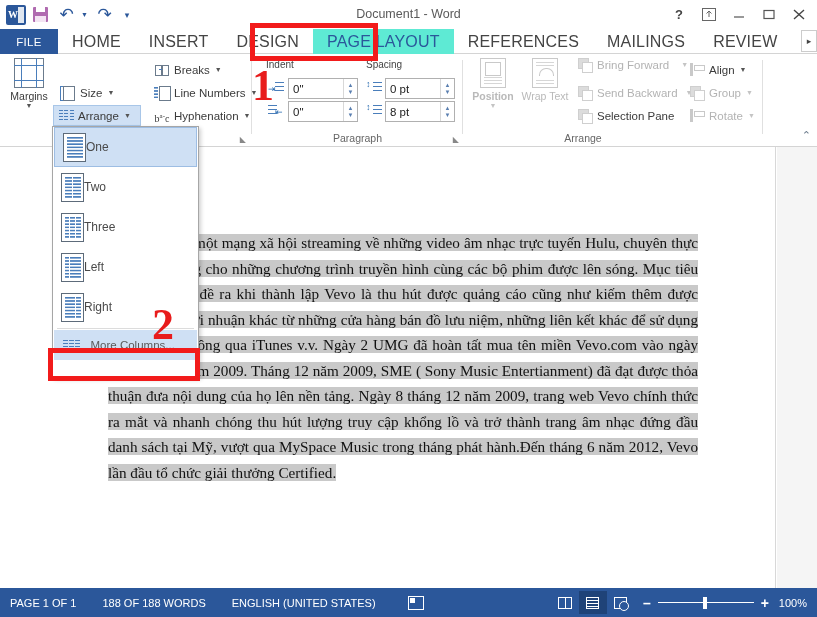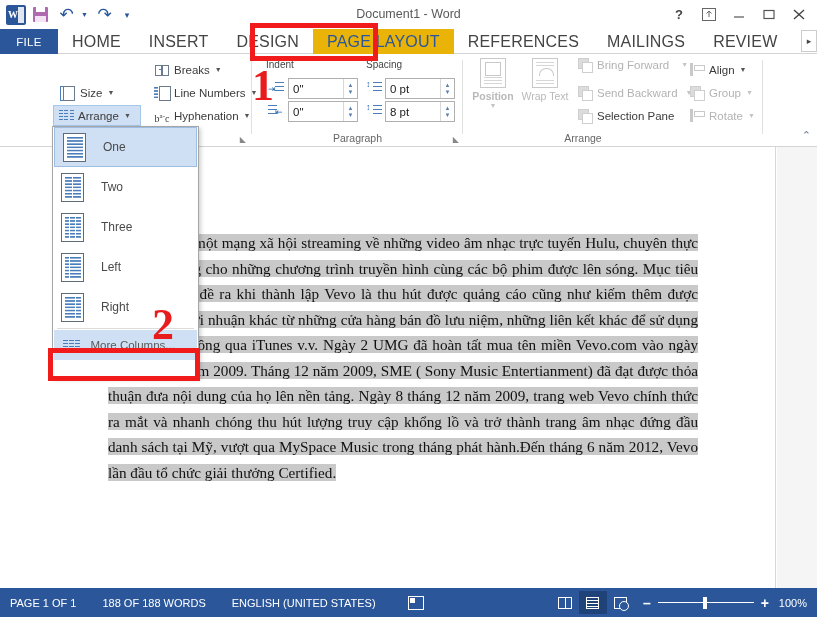--- a/index.html
+++ b/index.html
@@ -54,21 +54,21 @@
   .tab-file {
     position: absolute; left: 0; top: 0; width: 58px; height: 25px;
     background: #2b579a; color: #fff; font-size: 11.5px;
     display: flex; align-items: center; justify-content: center; letter-spacing: .3px;
   }
   .tabs { position: absolute; left: 58px; top: 0; height: 25px; display: flex; align-items: center; }
   .tab {
     height: 25px; display: flex; align-items: center; padding: 0 14px;
     font-size: 16px; color: #444; letter-spacing: .2px; cursor: default; white-space: nowrap;
   }
-  .tab.active { color: #2b579a; background: #eab308; }
+  .tab.active { color: #2b579a; background: #5eead4; }
   .signin {
     position: absolute; right: 18px; top: 17px; height: 25px; display: flex; align-items: center;
     font-size: 10px; color: #444;
   }
   .ribbon-expand {
     position: absolute; right: 0; top: 1px; width: 16px; height: 22px;
     border: 1px solid #ccc; display: flex; align-items: center; justify-content: center;
     font-size: 9px; color: #444; background: #fff;
   }
 
@@ -185,21 +185,21 @@
     position: absolute; right: 0; top: 0; width: 40px; height: 441px; background: #f5f5f5;
   }
 
   
   .dropdown {
     position: absolute; left: 52px; top: 126px; width: 147px; height: 252px;
     background: #fff; border: 1px solid #a6a6a6; box-shadow: 2px 2px 4px rgba(0,0,0,.18);
     z-index: 40;
   }
   .dd-item {
-    height: 40px; display: flex; align-items: center; padding-left: 8px; gap: 17px; cursor: default;
+    height: 40px; display: flex; align-items: center; padding-left: 8px; cursor: default;
   }
   .dd-item .lbl { font-size: 12px; color: #4a4a4a; }
   .dd-item.hi { background: #cfe0f4; border: 1px solid #9dbde3; margin: 0 1px; }
   .dd-item.hi .page-ico { outline: none; }
   .page-ico {
     width: 23px; height: 29px; border: 1.3px solid #5d6b7a; background: #fff;
     position: relative; display: flex; gap: 1.3px; padding: 3px 2.5px; flex: 0 0 23px;
   }
   .page-ico b {
     flex: 1; background: linear-gradient(#4a7ebb 0 1.3px, transparent 1.3px 3.2px) repeat-y;
@@ -314,20 +314,28 @@
       <div class="tab">DEVELOPER</div>
       <div class="tab">VIEW</div>
     </div>
     <div class="signin">Sign i</div>
     <div class="ribbon-expand">▸</div>
   </div>
 
   <div class="ribbon">
 
     <div class="grp" style="left:0; width:252px;">
+      <div class="big-btn" style="left:3px;">
+        <div class="margins-ico">
+            <i></i>
+            <u></u>
+          </div>
+        <div class="lbl">Margins</div>
+        <div class="car">▼</div>
+      </div>
 
       <div class="sm-row" style="left:56px; top:28px;justify-content:flex-end;">
         <span class="ico16 ico-size"></span>
         <span class="lbl">Size</span>
         <span class="car">▼</span>
       </div>
       <div class="sm-row sel" style="left:53px; top:51px; width:88px;">
         <span class="ico16 ico-cols">
             <b></b>
             <b></b>

